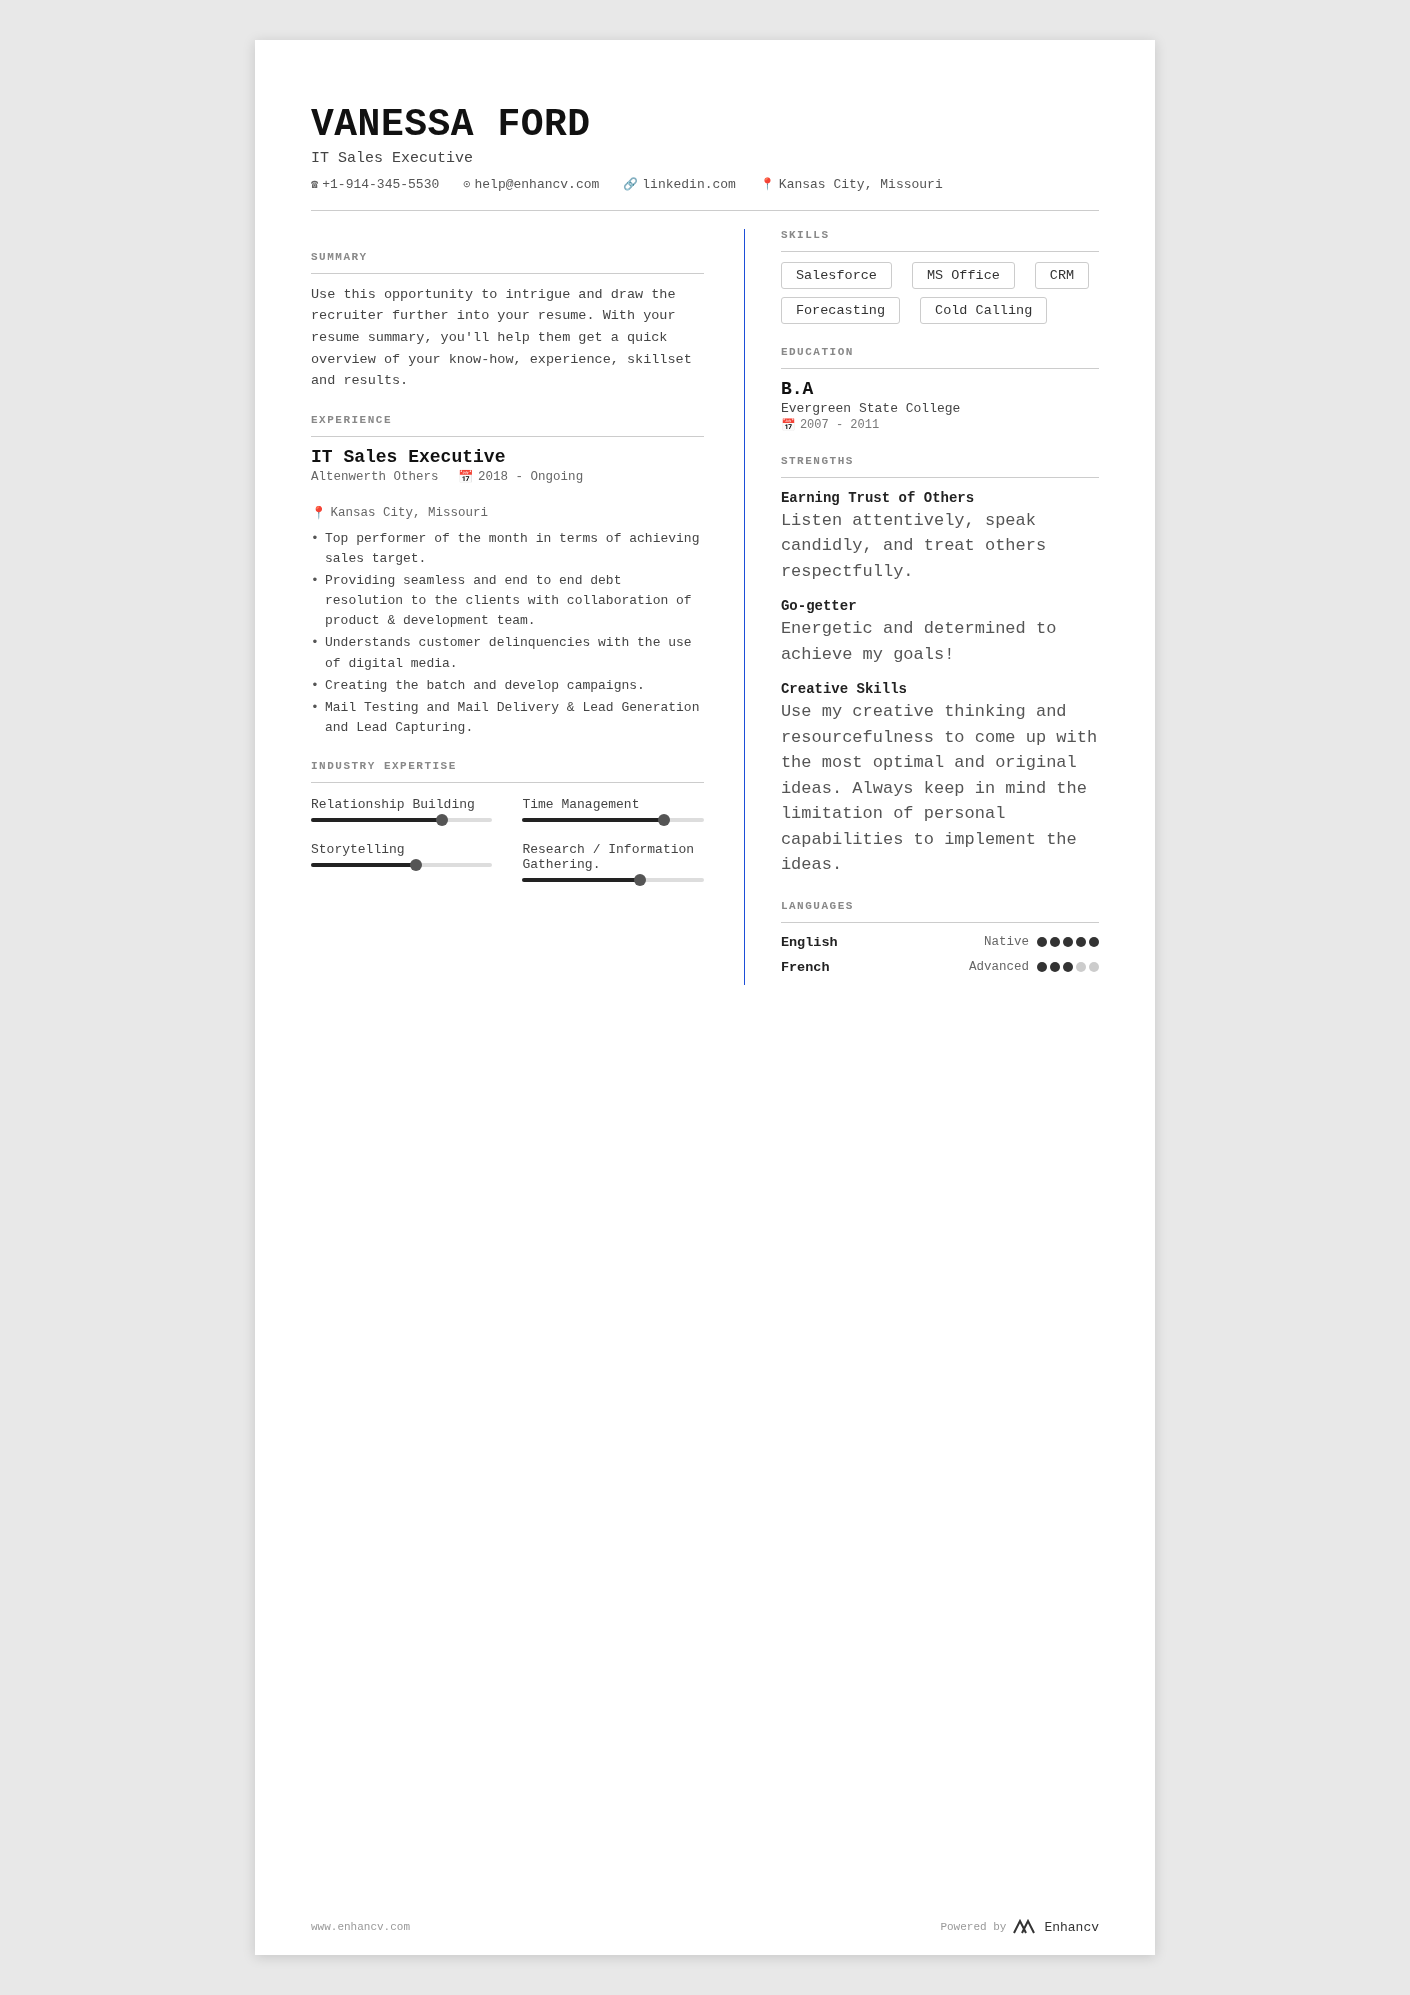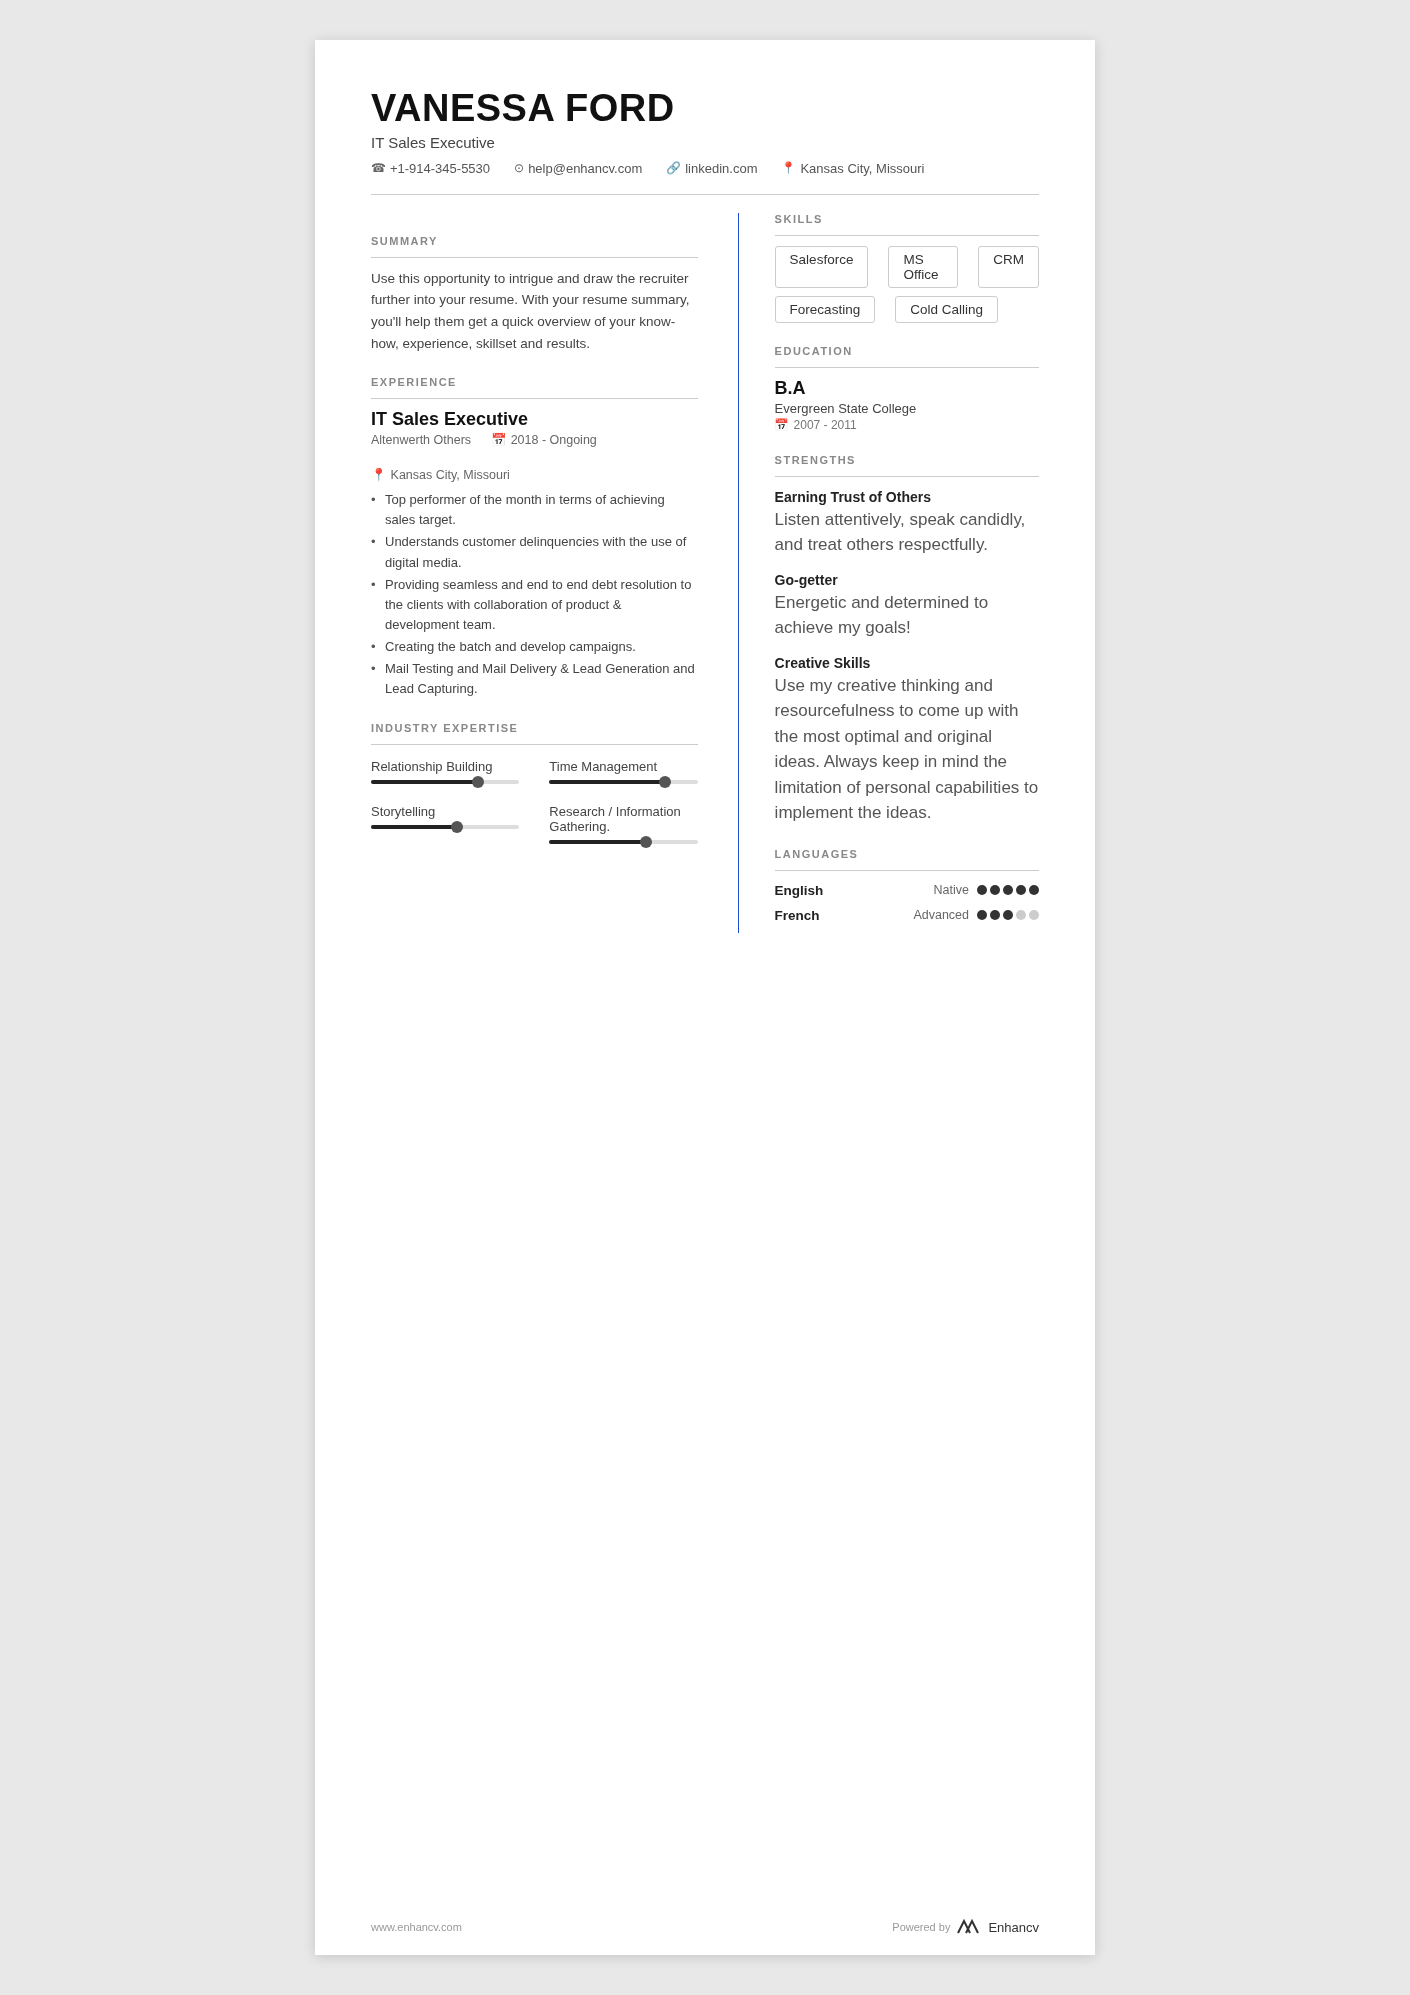--- a/index.html
+++ b/index.html
@@ -6,25 +6,26 @@
     body {
       font-family: 'Arial', sans-serif;
       background: #e8e8e8;
       display: flex;
       justify-content: center;
       padding: 40px 20px;
       min-height: 1995px;
     }
     .page {
       background: #ffffff;
-      width: 780px;
+      width: 900px;
       min-height: 1270px;
-      padding: 48px 56px 60px 56px;
+      padding: 64px 56px 60px 56px;
       position: relative;
       box-shadow: 0 2px 12px rgba(0,0,0,0.15);
+      font-family: Liberation Mono, monospace;
     }
     .header-name {
       font-size: 38px;
       font-weight: 900;
       color: #111;
       letter-spacing: 0.5px;
       line-height: 1.1;
     }
     .header-title {
       font-size: 15px;
@@ -312,22 +313,22 @@
               <span>📅</span>
               <span>2018 - Ongoing</span>
             </span>
             <span class="exp-meta-item">
               <span>📍</span>
               <span>Kansas City, Missouri</span>
             </span>
           </div>
           <ul class="exp-bullets">
             <li>Top performer of the month in terms of achieving sales target.</li>
+            <li>Providing seamless and end to end debt resolution to the clients with collaboration of product &amp; development team.</li>
             <li>Understands customer delinquencies with the use of digital media.</li>
-            <li>Providing seamless and end to end debt resolution to the clients with collaboration of product &amp; development team.</li>
             <li>Creating the batch and develop campaigns.</li>
             <li>Mail Testing and Mail Delivery &amp; Lead Generation and Lead Capturing.</li>
           </ul>
         </div>
       </div>
 
       <div class="section-block">
         <div class="section-label">INDUSTRY EXPERTISE</div>
         <hr class="divider" style="margin-top:0; margin-bottom:14px;">
         <div class="expertise-grid">

